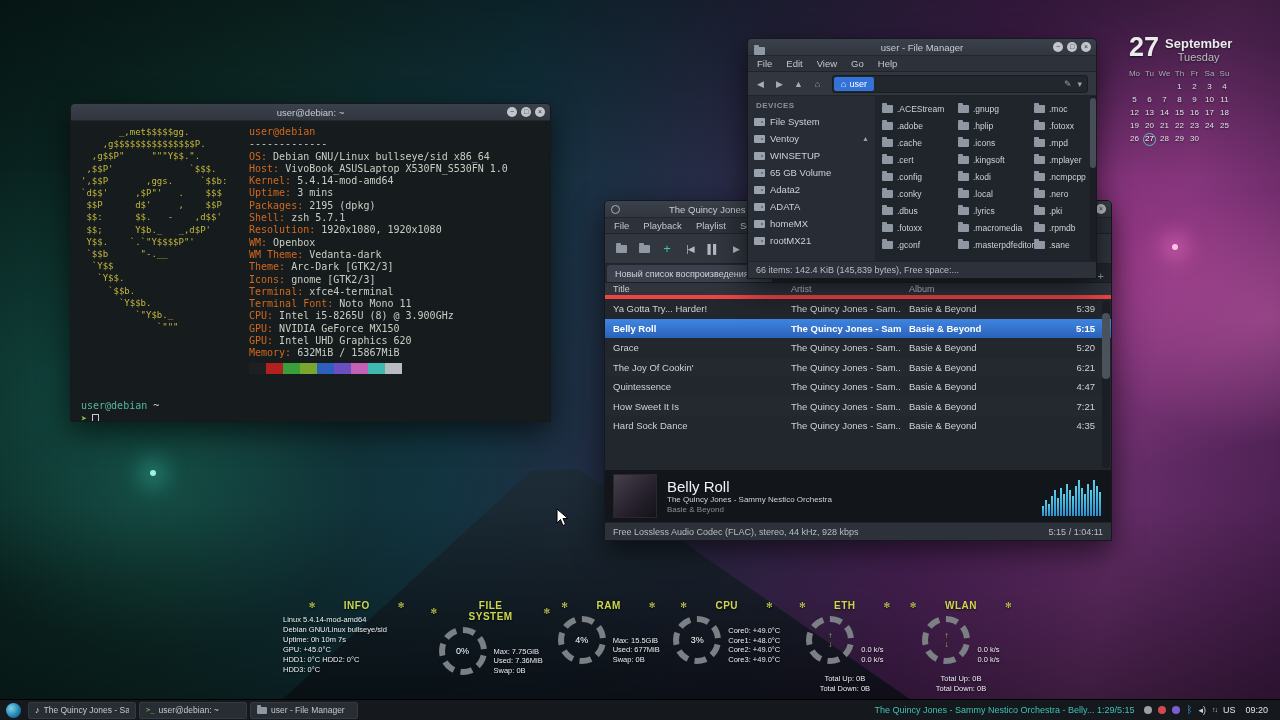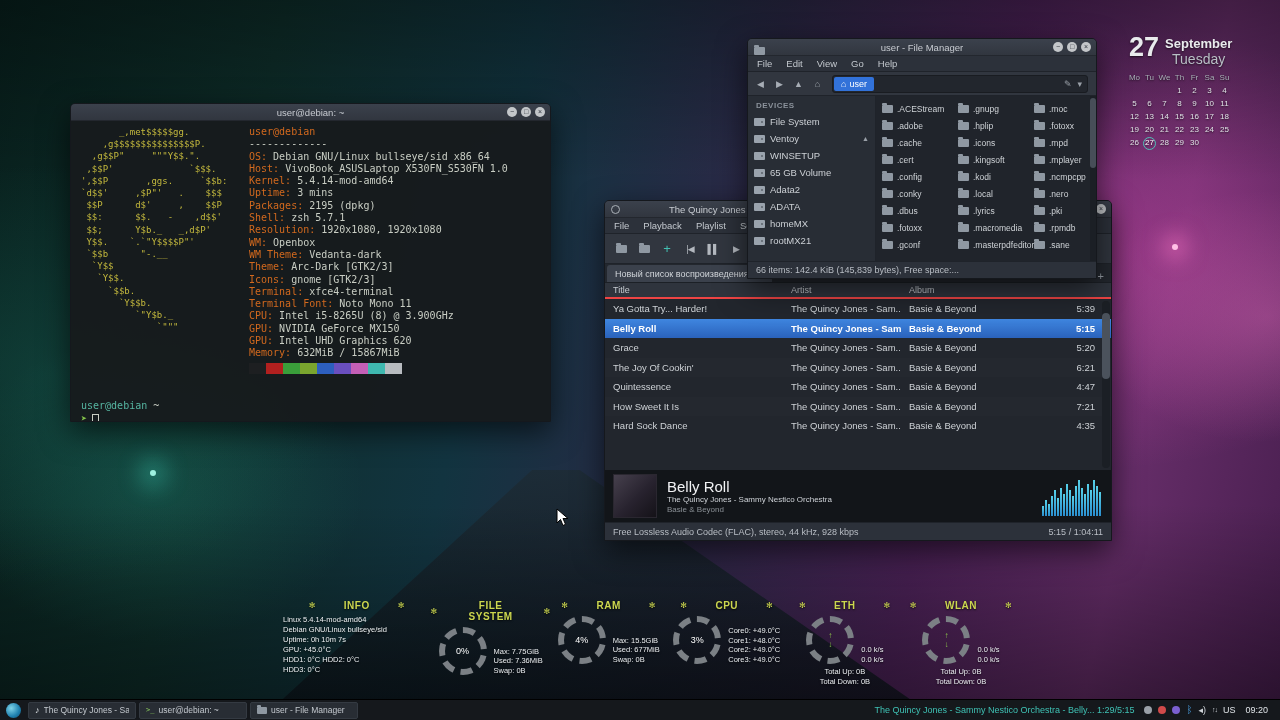--- a/index.html
+++ b/index.html
@@ -76,21 +76,21 @@
 #pl-menubar{height:16px;background:#2c313a;display:flex;align-items:center;padding-left:2px;border-bottom:1px solid #1f232a;flex:none}
 #pl-toolbar{height:30px;background:#31363f;display:flex;align-items:center;gap:3px;padding:0 6px;border-bottom:1px solid #1f232a;flex:none}
 .pbtn{min-width:20px;height:20px;display:flex;align-items:center;justify-content:center;color:#b3b8bf;font-size:9px;letter-spacing:-1px}
 .pbtn.add{color:#43c0b2;font-size:13px;letter-spacing:0}
 #pl-seek{flex:1;height:5px;background:#1d2127;border-radius:3px;margin:0 8px;position:relative}
 #pl-seek::after{content:"";position:absolute;left:0;top:0;bottom:0;width:28%;background:#4a90d9;border-radius:3px}
 #pl-tabbar{height:19px;background:#23272e;display:flex;align-items:flex-end;padding-left:2px;border-bottom:1px solid #1c2026;flex:none}
 .ptab{height:17px;background:#3b414c;color:#d0d4d9;font-size:9px;display:flex;align-items:center;padding:0 8px;border-radius:3px 3px 0 0;gap:8px}
 .ptab .caret{color:#9aa0a8;font-size:7px}
 .tab-plus{margin-left:auto;color:#9aa0a8;font-size:11px;padding:0 7px}
-#pl-header{height:16px;background:#2f343d;display:flex;font-size:9px;color:#c6cbd1;border-bottom:2px solid #ef4444;flex:none}
+#pl-header{height:16px;background:#2f343d;display:flex;font-size:9px;color:#c6cbd1;border-bottom:4px solid #ef4444;flex:none}
 .hc{padding-left:8px;display:flex;align-items:center}
 .hc.t{width:178px}.hc.a{width:118px}.hc.al{width:120px}.hc.d{flex:1}
 #pl-list{flex:1;position:relative;background:#22262d;overflow:hidden;min-height:0}
 .trow{height:19.5px;display:flex;font-size:9.5px;color:#ced2d6;align-items:center}
 .trow:nth-child(even){background:#24282f}
 .trow.sel{background:linear-gradient(#3f86e0,#2a62bb);color:#fff;font-weight:bold}
 .tc{padding-left:8px;white-space:nowrap;overflow:hidden;flex:none}
 .tc.t{width:178px}.tc.a{width:118px}.tc.al{width:120px}.tc.d{flex:1;text-align:right;padding-right:16px}
 #pl-scroll{position:absolute;right:1px;top:2px;bottom:2px;width:8px;background:#1b1f25;border-radius:4px}
 #pl-thumb{position:absolute;top:12px;left:0;width:8px;height:66px;background:#4b525c;border-radius:4px}
@@ -103,39 +103,39 @@
 #np-analyzer{display:flex;align-items:flex-end;gap:1px;height:40px;padding-right:2px}
 .abar{width:2px;background:linear-gradient(180deg,#57d0e8,#2a8fd0)}
 #pl-status{height:18px;background:#2c313a;display:flex;align-items:center;font-size:9px;color:#b9bec5;padding:0 8px;border-top:1px solid #1f232a;flex:none}
 #pl-status .right{margin-left:auto}
 
 
 #calendar{position:absolute;left:1127px;top:33px;width:112px;color:#e9ebed;text-shadow:0 1px 2px rgba(0,0,0,.6);z-index:1}
 #cal-top{display:flex;align-items:flex-start;gap:6px;padding-left:2px}
 #cal-day{font-size:27px;font-weight:bold;line-height:28px}
 #cal-month{font-size:13px;font-weight:bold;line-height:15px;margin-top:3px}
-#cal-weekday{font-size:14px;color:#b9bfc6;text-align:center}
+#cal-weekday{font-size:11px;color:#b9bfc6;text-align:center}
 #cal-grid{margin-top:5px;display:grid;grid-template-columns:repeat(7,15px);row-gap:1px}
 .cal-cell{height:12px;font-size:8px;text-align:center;line-height:12px;color:#dfe2e5}
 .cal-cell.hd{color:#a7aeb5}
 .cal-cell.today{position:relative;color:#fff}
 .cal-cell.today::after{content:"";position:absolute;left:1px;top:0;width:11px;height:11px;border:1px solid #4fc3b7;border-radius:50%}
 
 
 #monitors{position:absolute;left:283px;top:600px;width:736px;display:flex;justify-content:space-between;color:#e9ecef;z-index:1}
 .mon{text-align:center}
 .mon-head{display:flex;justify-content:center;align-items:center;gap:28px;font-size:10px;font-weight:bold;color:#ccd74f;letter-spacing:.5px;text-shadow:0 1px 2px rgba(0,0,0,.7)}
 .star{font-size:8px;font-weight:normal}
 .mon-body{display:flex;justify-content:center;gap:7px;margin-top:5px}
 .ring{width:48px;height:48px;border-radius:50%;border:6px dashed #7b8085;display:flex;align-items:center;justify-content:center;font-size:9px;color:#fff;flex:none}
 .mon-lines{display:flex;flex-direction:column;justify-content:flex-end;text-align:left;font-size:7.5px;line-height:9.5px;color:#e9ecef;text-shadow:0 1px 2px rgba(0,0,0,.7)}
 .mon-lines.center{justify-content:flex-end}
 #info-lines{text-align:left;font-size:7.5px;line-height:10px;margin-top:4px;color:#eceff1;text-shadow:0 1px 2px rgba(0,0,0,.7)}
 .net-arrows{display:flex;flex-direction:column;line-height:9px;font-size:8px;color:#8bc34a}
-.totals{font-size:7.5px;line-height:9.5px;margin-top:3px;text-shadow:0 1px 2px rgba(0,0,0,.7)}
+.totals{font-size:7.5px;line-height:9.5px;margin-top:10px;text-shadow:0 1px 2px rgba(0,0,0,.7)}
 
 
 #taskbar{position:absolute;left:0;bottom:0;width:1280px;height:21px;background:#15181c;border-top:1px solid #000;display:flex;align-items:center;z-index:50;padding:0 3px}
 #launcher{width:15px;height:15px;border-radius:50%;background:radial-gradient(circle at 35% 35%,#7fd4e8,#1d7fae 60%,#14506e);margin:0 7px 0 3px;flex:none}
 #task-windows{display:flex;align-items:center}
 .taskbtn{height:17px;display:flex;align-items:center;gap:4px;background:#282d34;border:1px solid #343a42;border-radius:2px;padding:0 6px;margin-right:3px;width:108px;overflow:hidden}
 .taskbtn .lbl{font-size:8.5px;color:#c3c8ce;white-space:nowrap;overflow:hidden}
 .tb-ico{flex:none;font-size:9px;color:#d8dce0}
 .tb-ico.term{font-size:7px;color:#8fd45f;font-family:"DejaVu Sans Mono",monospace}
 .tb-ico.fold{width:10px;height:7px;background:#8f98a2;border-radius:1px;position:relative}

